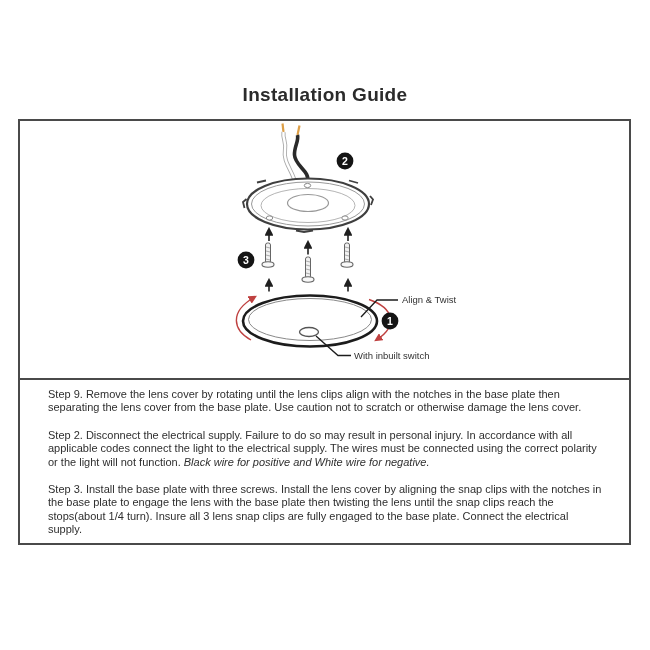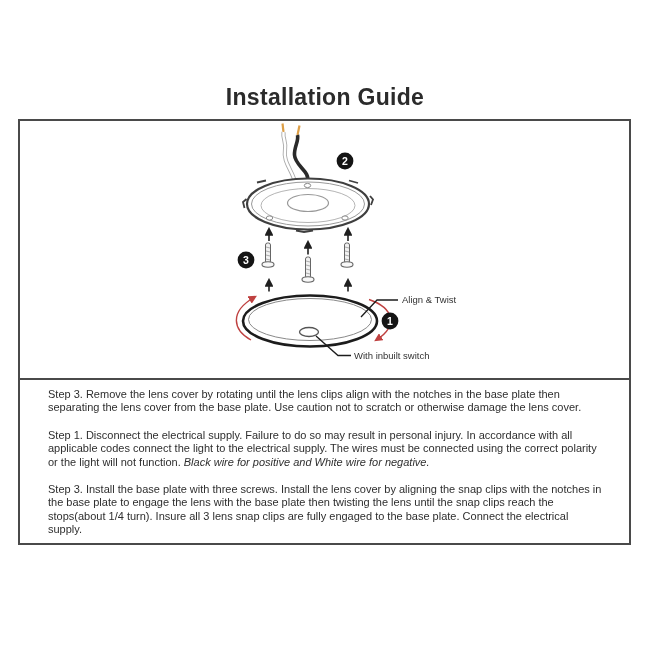--- a/index.html
+++ b/index.html
@@ -2,21 +2,21 @@
 <html><head>
 <meta charset="utf-8">
 <style>
   html,body{margin:0;padding:0;}
   body{
     width:650px;height:650px;position:relative;background:#ffffff;
     font-family:"Liberation Sans", sans-serif;color:#2f2f2f;overflow:hidden;
   }
   .page-title{
     position:absolute;top:84px;left:0;width:650px;text-align:center;
-    font-size:23px;font-weight:700;color:#2b2b2b;letter-spacing:0.3px;
+    font-size:19px;font-weight:700;color:#2b2b2b;letter-spacing:0.3px;
   }
   .main-box{
     position:absolute;left:18px;top:119px;width:609px;height:422px;
     border:2px solid #4a4a4a;background:#ffffff;
   }
   .diagram-svg{position:absolute;left:0;top:0;width:609px;height:257px;display:block;}
   .text-section{
     position:absolute;left:0;top:257px;width:609px;box-sizing:border-box;
     border-top:2px solid #4a4a4a;
     padding:8px 26px 0 28px;
@@ -136,25 +136,25 @@
     </g>
 
     <g>
       <polyline points="316,336 338,355.5 351,355.5" fill="none" stroke="#1c1c1c" stroke-width="1.3"></polyline>
       <text class="label" x="354" y="358.5">With inbuilt switch</text>
     </g>
   </svg>
 
   <div class="text-section">
     <p class="step">
-      <span>Step 3. Remove the lens cover by rotating until the lens clips align with the notches in the base plate then separating the lens cover from the base plate. Use caution not to scratch or otherwise damage the lens cover.</span>
+      <span>Step 9. Remove the lens cover by rotating until the lens clips align with the notches in the base plate then separating the lens cover from the base plate. Use caution not to scratch or otherwise damage the lens cover.</span>
       <span class="em"></span>
     </p>
     <p class="step">
-      <span>Step 1. Disconnect the electrical supply. Failure to do so may result in personal injury. In accordance with all applicable codes connect the light to the electrical supply. The wires must be connected using the correct polarity or the light will not function.</span>
+      <span>Step 2. Disconnect the electrical supply. Failure to do so may result in personal injury. In accordance with all applicable codes connect the light to the electrical supply. The wires must be connected using the correct polarity or the light will not function.</span>
       <span class="em">Black wire for positive and White wire for negative.</span>
     </p>
     <p class="step">
       <span>Step 3. Install the base plate with three screws. Install the lens cover by aligning the snap clips with the notches in the base plate to engage the lens with the base plate then twisting the lens until the snap clips reach the stops(about 1/4 turn). Insure all 3 lens snap clips are fully engaged to the base plate. Connect the electrical supply.</span>
       <span class="em"></span>
     </p>
   </div>
 
 </div>
 

